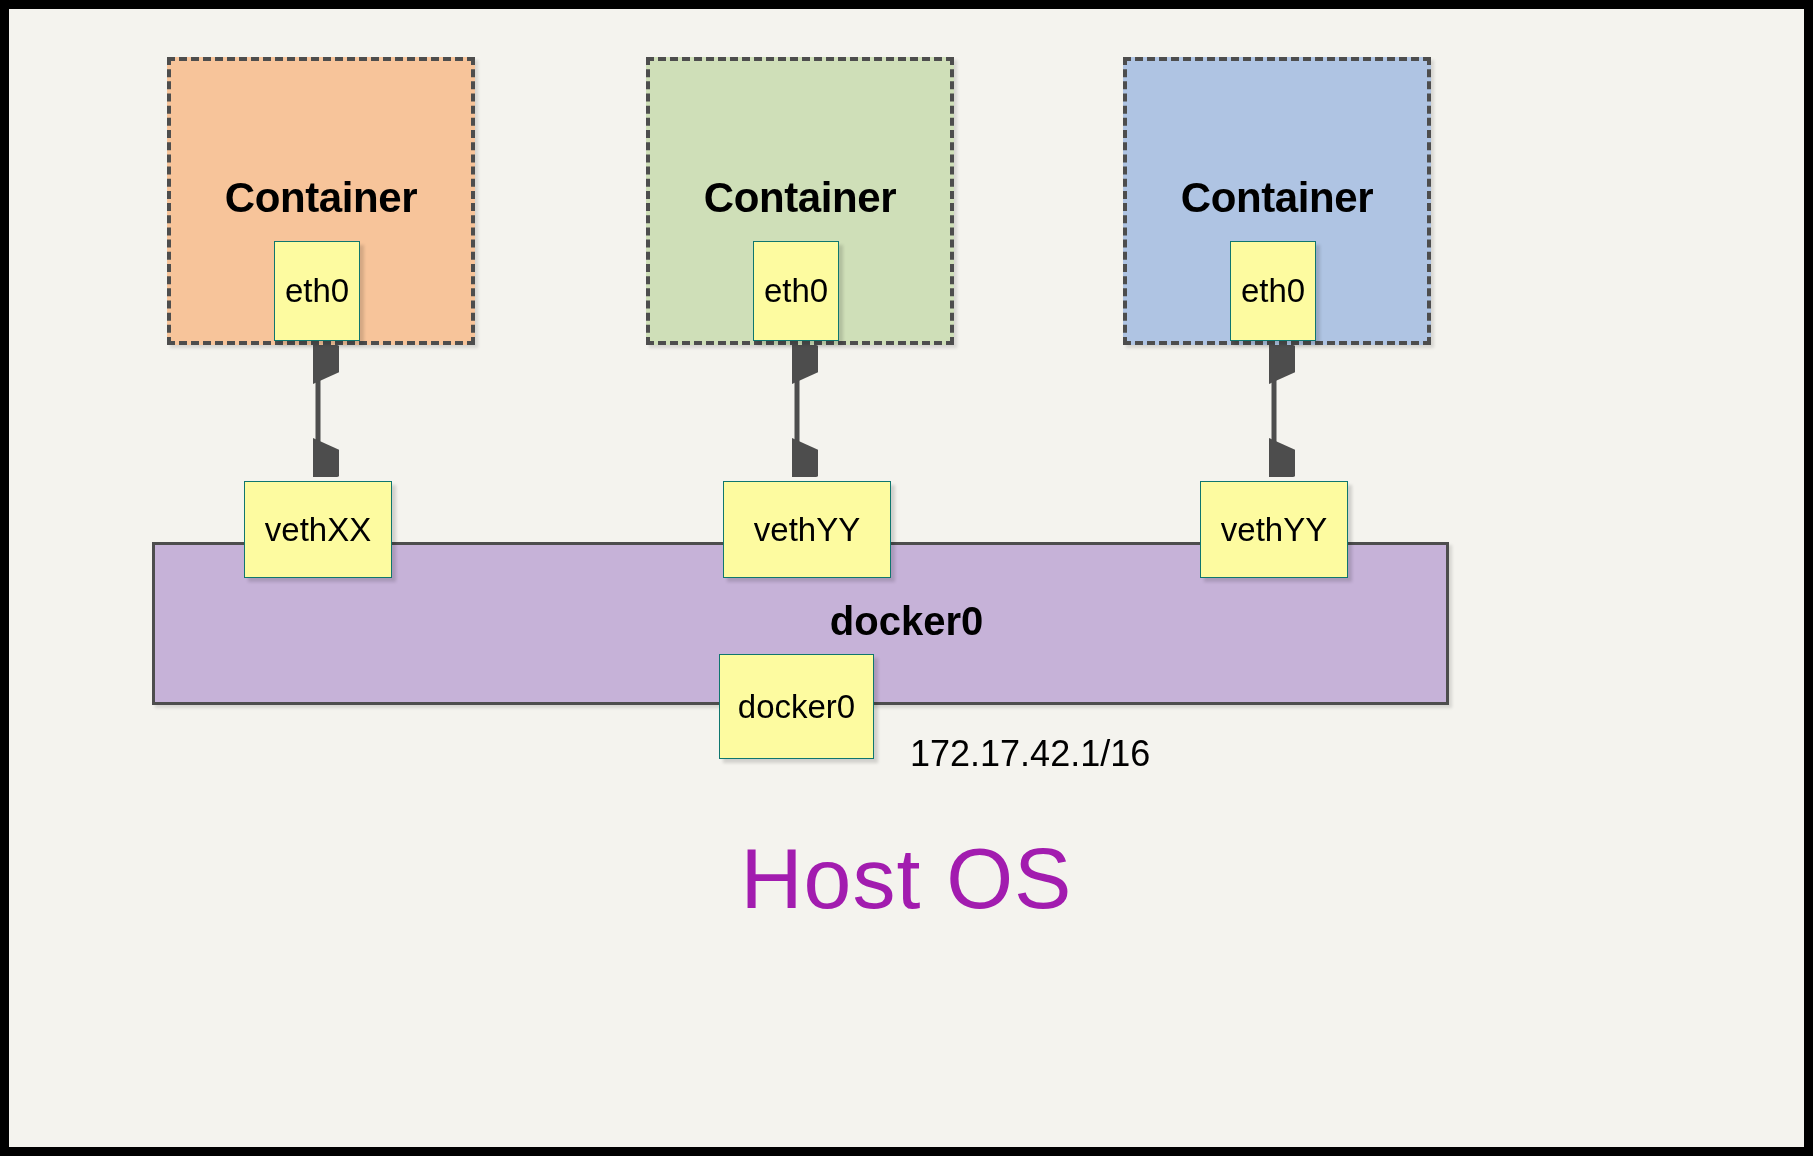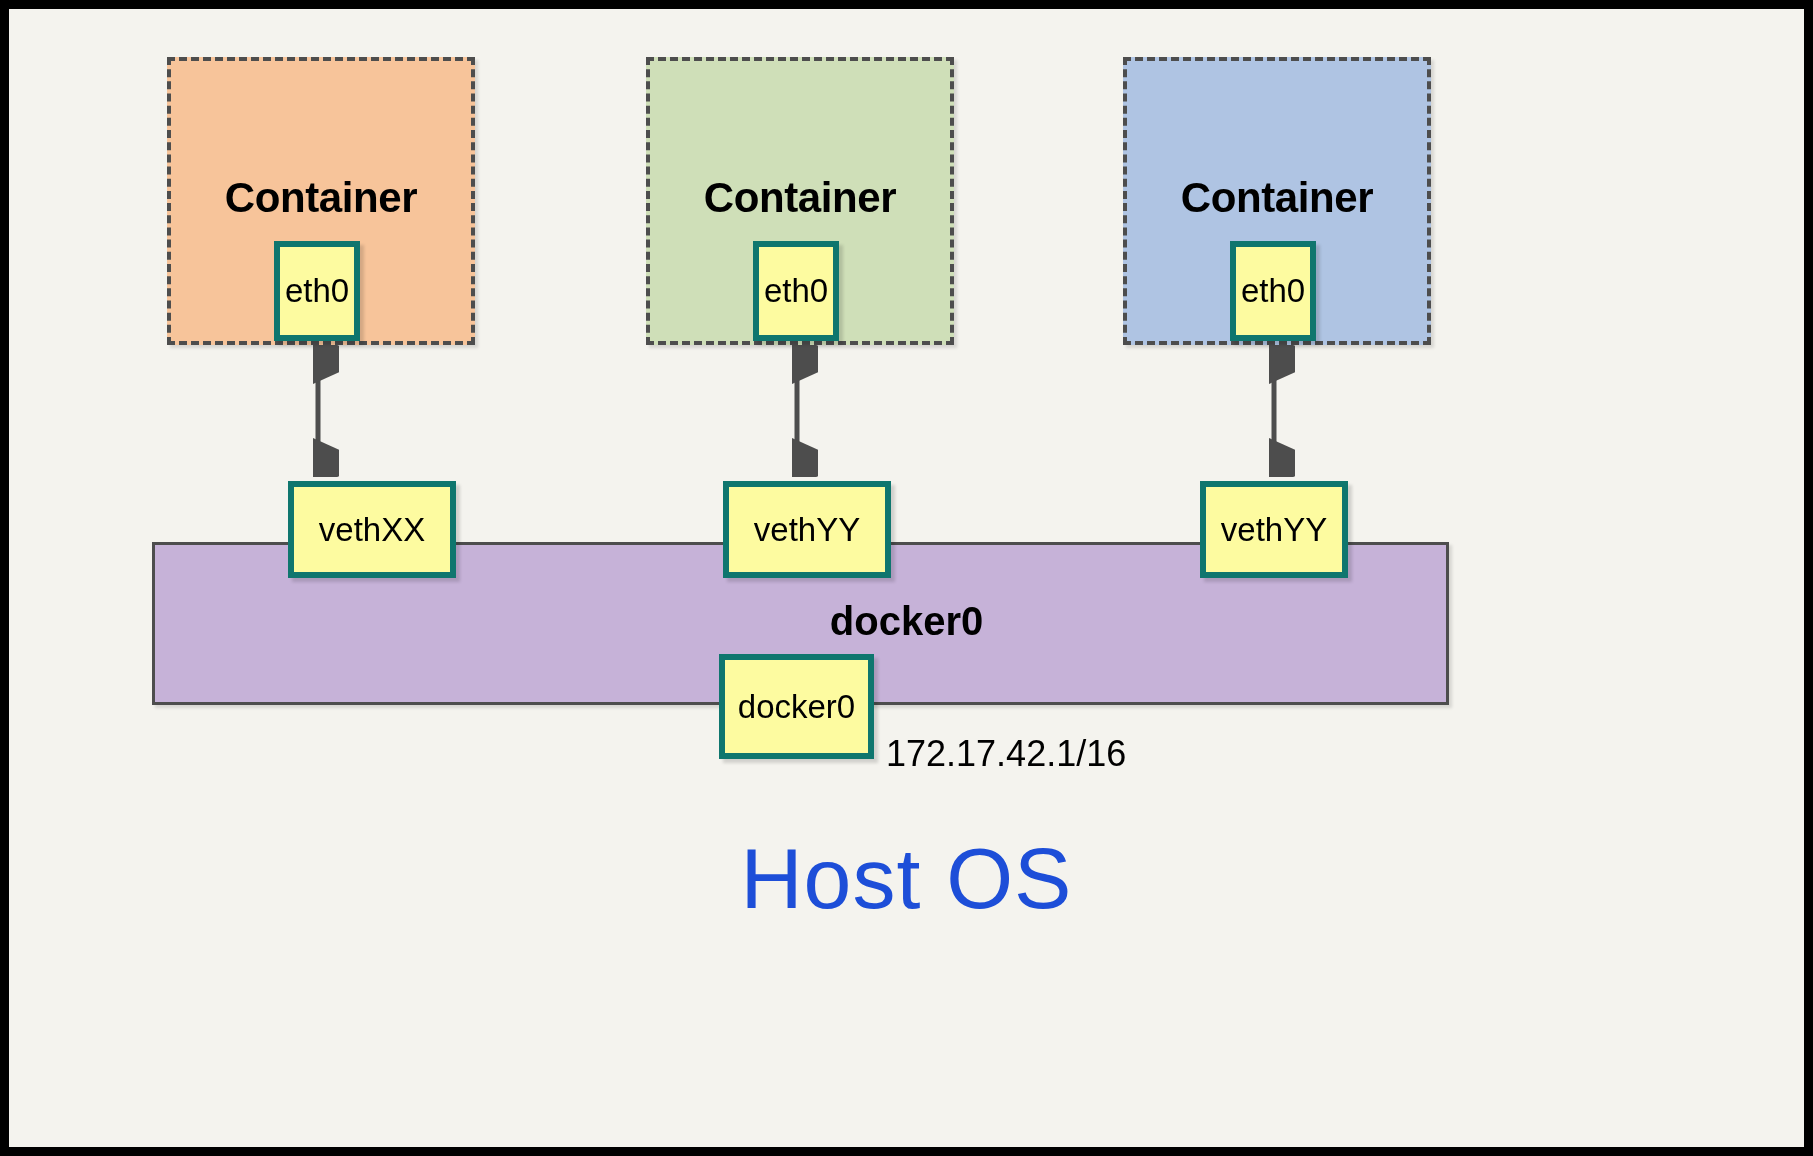--- a/index.html
+++ b/index.html
@@ -49,21 +49,21 @@
     font-size: 42px;
     color: #000000;
     letter-spacing: -0.4px;
   }
 
   
   .iface-box {
     position: absolute;
     box-sizing: border-box;
     background: #fdfba0;
-    border: 6px solid #0f766e;
+    border: 1px solid #0f766e;
     box-shadow: 4px 4px 3px rgba(0,0,0,0.14);
     display: flex;
     align-items: center;
     justify-content: center;
     font-size: 33px;
     color: #000000;
     z-index: 6;
   }
 
   
@@ -85,31 +85,32 @@
     z-index: 4;
   }
 
   
   #ip-label {
     position: absolute;
     font-size: 36px;
     color: #000000;
     white-space: nowrap;
     z-index: 7;
+    margin-left: 24px;
   }
 
   
   #host-os {
     position: absolute;
     width: 100%;
     left: 0;
     text-align: center;
     font-size: 86px;
     font-weight: 300;
-    color: #1d4ed8;
+    color: #a21caf;
     letter-spacing: 1px;
   }
 
   
   .arrow-svg {
     position: absolute;
     z-index: 3;
   }
 </style>
 </head>
@@ -165,21 +166,21 @@
         <marker id="ah-dn-3" markerWidth="12" markerHeight="12" refX="6" refY="10" orient="auto">
           <path d="M1,11 L6,0 L11,11 Z" fill="#4d4d4d"></path>
         </marker>
       </defs>
       <line x1="21" y1="14" x2="21" y2="118" stroke="#4d4d4d" stroke-width="5" marker-start="url(#ah-up-3)" marker-end="url(#ah-dn-3)"></line>
     </svg>
 
     <div id="docker0-bar" style="left:143px; top:533px; width:1297px; height:163px;"></div>
     <div id="docker0-bar-label" style="left:0px; top:590px;">docker0</div>
 
-    <div class="iface-box" style="left:235px; top:472px; width:168px; height:97px;margin-left:44px;">vethXX</div>
+    <div class="iface-box" style="left:235px; top:472px; width:148px; height:97px;">vethXX</div>
     <div class="iface-box" style="left:714px; top:472px; width:168px; height:97px;">vethYY</div>
     <div class="iface-box" style="left:1191px; top:472px; width:148px; height:97px;">vethYY</div>
 
     <div class="iface-box" style="left:710px; top:645px; width:155px; height:105px;">docker0</div>
 
     <div id="ip-label" style="left:877px; top:724px;">172.17.42.1/16</div>
 
     <div id="host-os" style="top:820px;">Host OS</div>
 
   </div>

